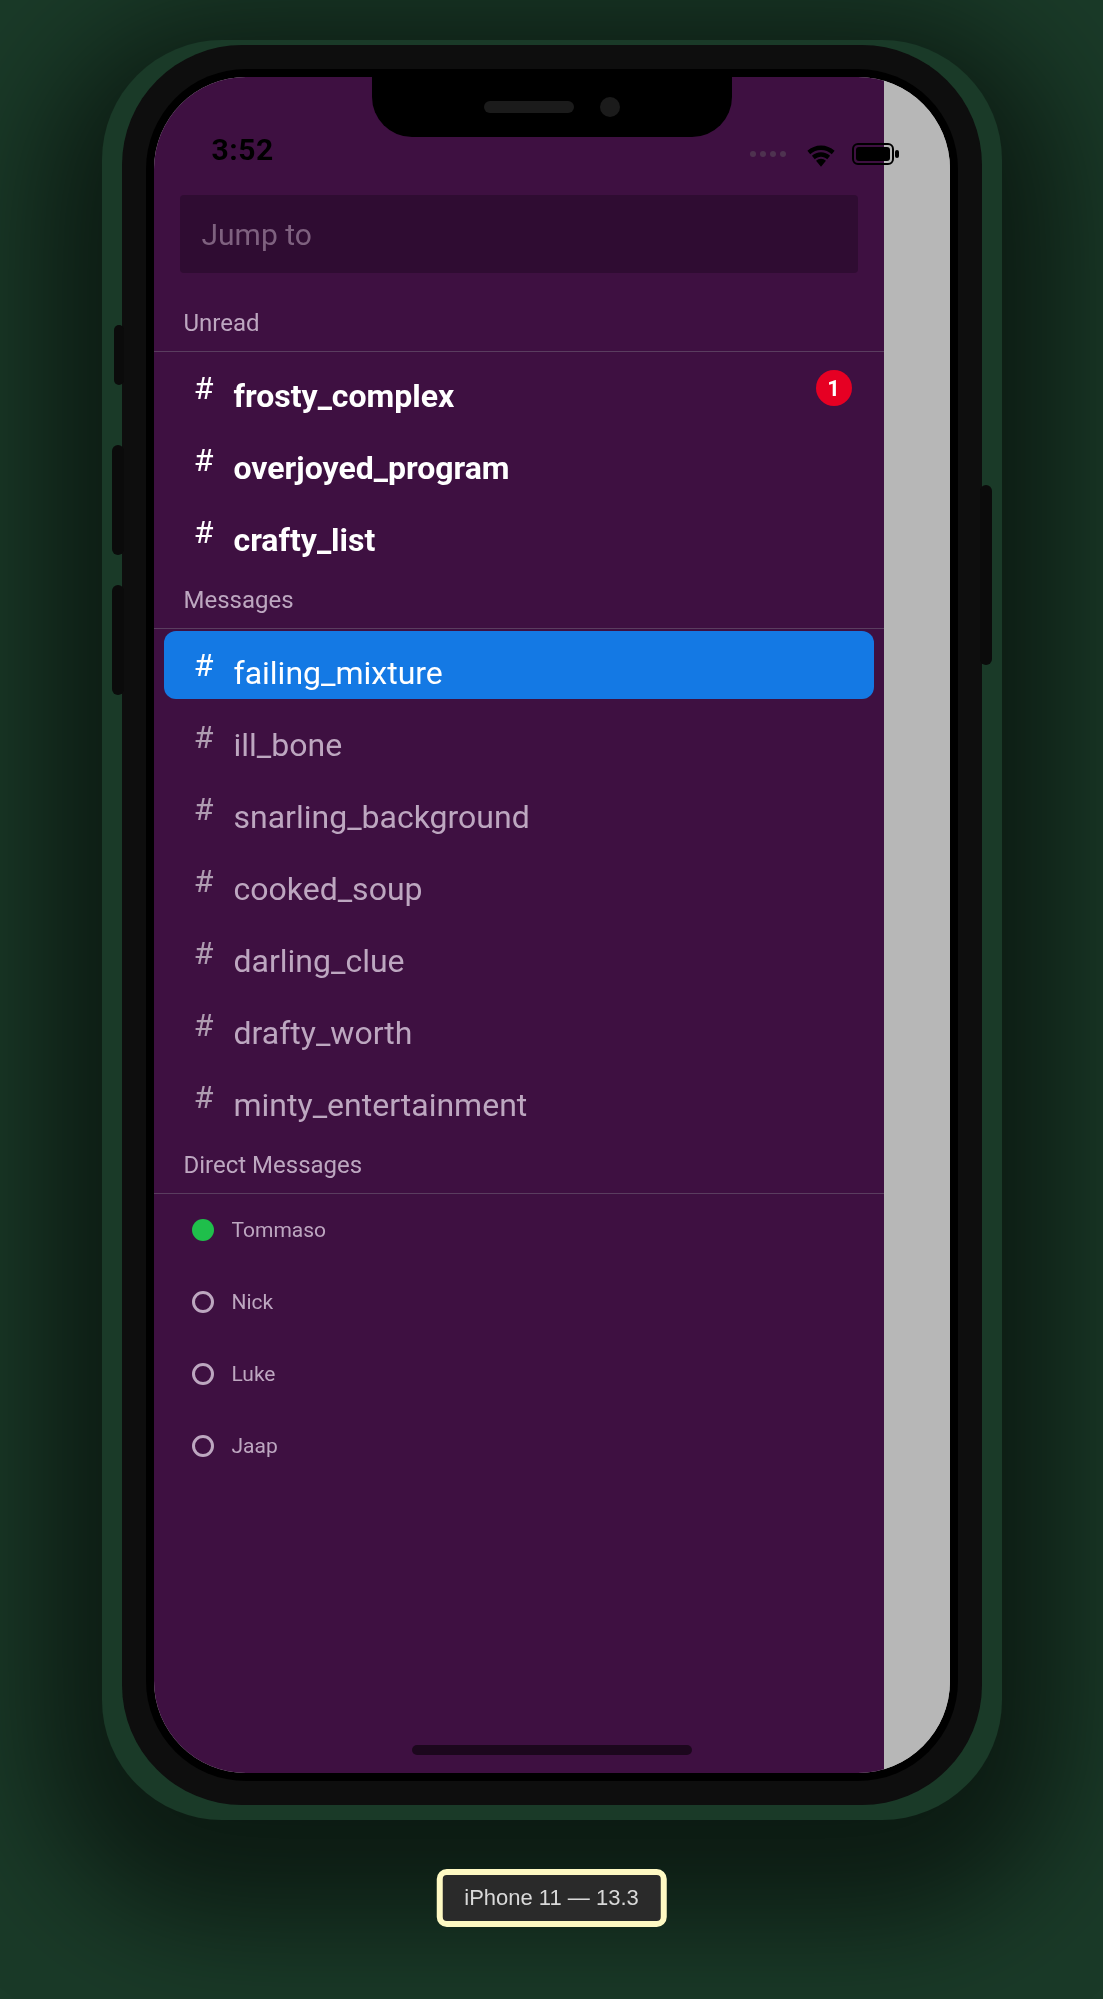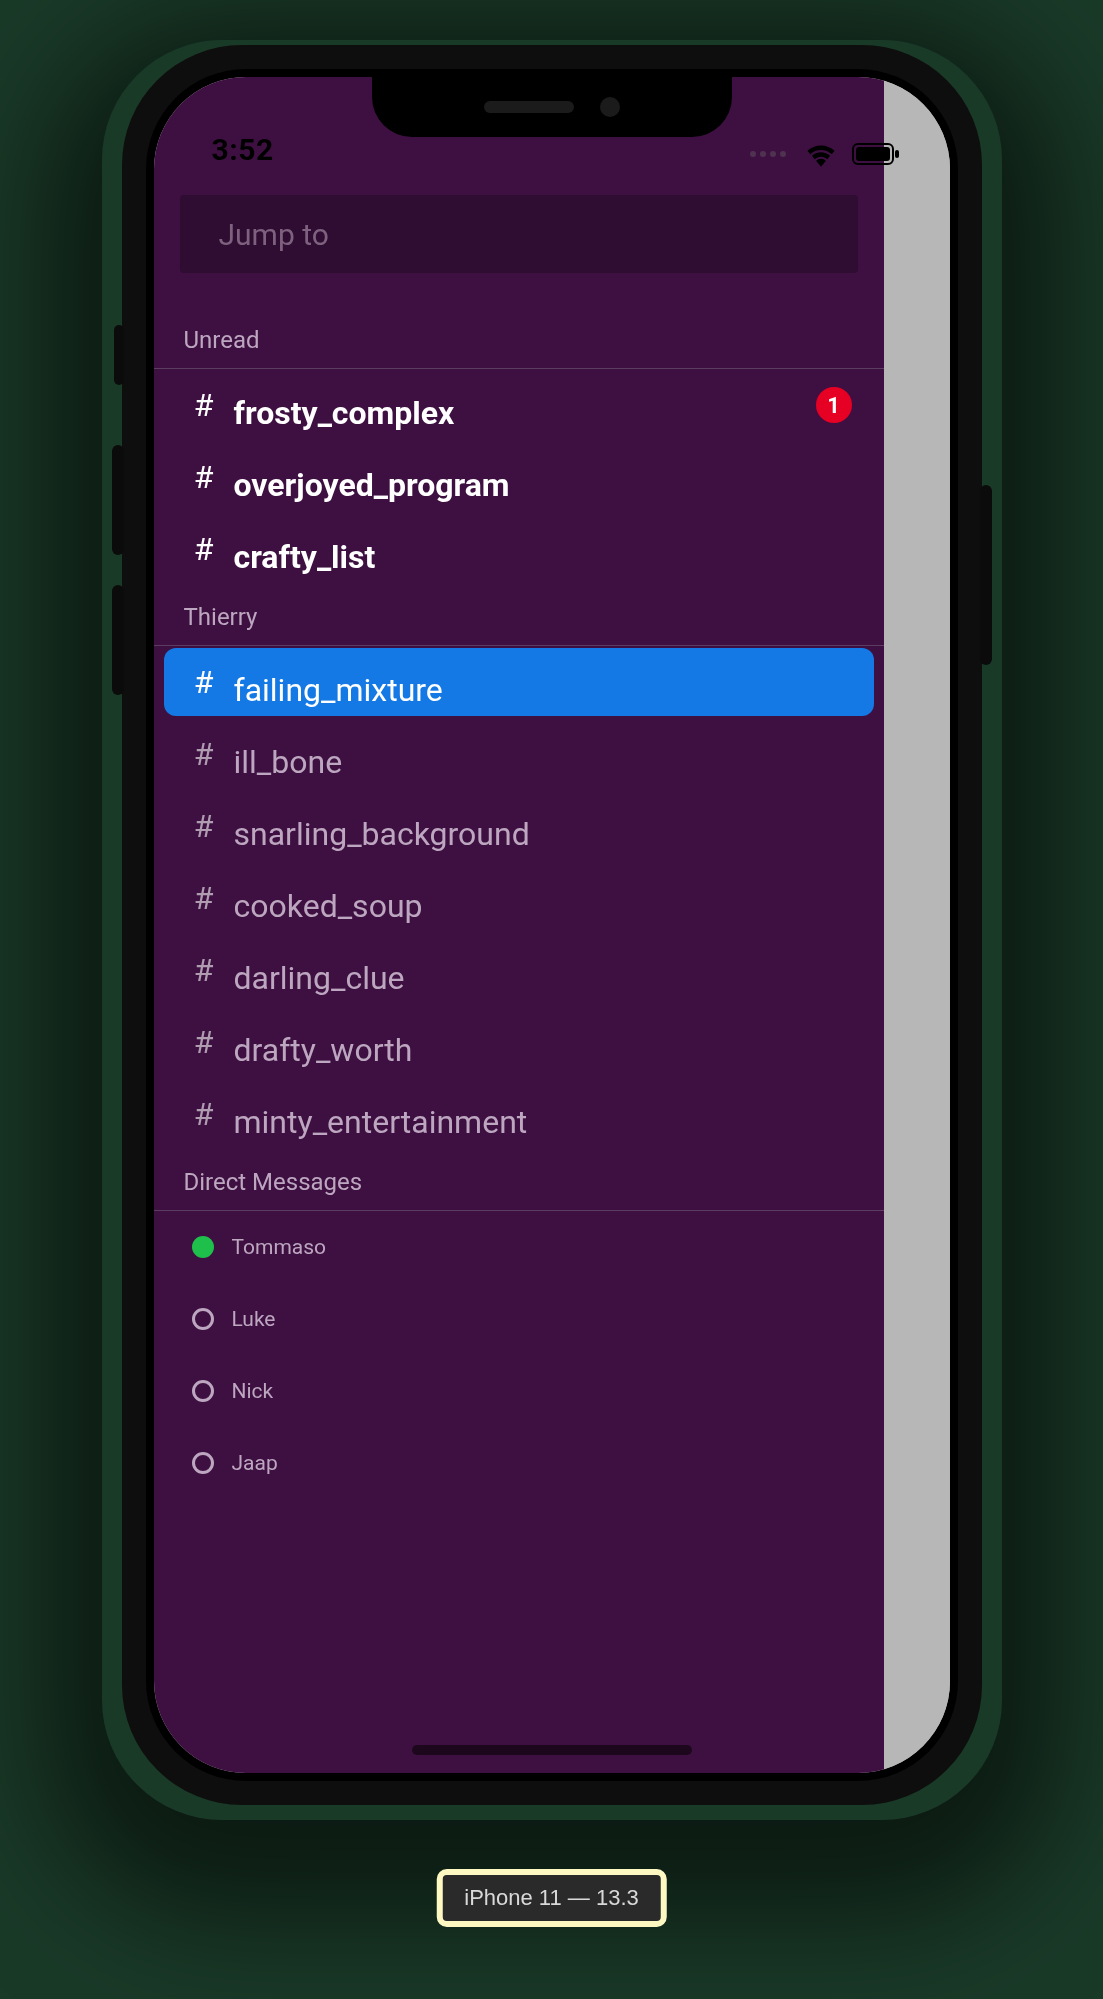--- a/index.html
+++ b/index.html
@@ -68,22 +68,22 @@
   .dots span{width:6px;height:6px;border-radius:50%;background:#666;}
   
   .app{position:absolute;inset:0;display:flex;}
   .sidebar{
     width:730px;min-width:730px;height:100%;
     background:linear-gradient(var(--sidebar-bg),var(--sidebar-bg2));
     display:flex;flex-direction:column;
   }
   .sidebar-spacer-top{height:110px;}
   .search{
-    margin:8px 26px 35px 26px;height:78px;background:var(--search-bg);
-    display:flex;align-items:center;padding:0 39px;box-sizing:border-box;
+    margin:8px 26px 18px 26px;height:78px;background:var(--search-bg);
+    display:flex;align-items:center;padding:0 22px;box-sizing:border-box;
     color:#7e617f;font-size:30px;border-radius:4px;
   }
   .section-header{
     color:var(--muted);font-size:24px;padding:18px 28px 14px 30px;
     border-bottom:1px solid var(--header-line);
   }
   .list{display:flex;flex-direction:column;}
   .row{
     display:flex;align-items:center;height:68px;padding:0 22px 0 28px;
     box-sizing:border-box;gap:18px;position:relative;margin:2px 10px;
@@ -153,21 +153,21 @@
               <div class="row unread">
                 <span class="hash">#</span>
                 <span class="chan-name">overjoyed_program</span>
               </div>
               <div class="row unread">
                 <span class="hash">#</span>
                 <span class="chan-name">crafty_list</span>
               </div>
             </div>
 
-            <div class="section-header">Thierry</div>
+            <div class="section-header">Messages</div>
             <div class="list">
               <div class="row selected">
                 <span class="hash">#</span>
                 <span class="chan-name">failing_mixture</span>
               </div>
               <div class="row">
                 <span class="hash">#</span>
                 <span class="chan-name">ill_bone</span>
               </div>
               <div class="row">
@@ -193,25 +193,25 @@
             </div>
 
             <div class="section-header">Direct Messages</div>
             <div class="list">
               <div class="row">
                 <span class="presence online"></span>
                 <span class="dm-name">Tommaso</span>
               </div>
               <div class="row">
                 <span class="presence offline"></span>
+                <span class="dm-name">Nick</span>
+              </div>
+              <div class="row">
+                <span class="presence offline"></span>
                 <span class="dm-name">Luke</span>
-              </div>
-              <div class="row">
-                <span class="presence offline"></span>
-                <span class="dm-name">Nick</span>
               </div>
               <div class="row">
                 <span class="presence offline"></span>
                 <span class="dm-name">Jaap</span>
               </div>
             </div>
           </div>
 
           <div class="right-pane"></div>
         </div>

